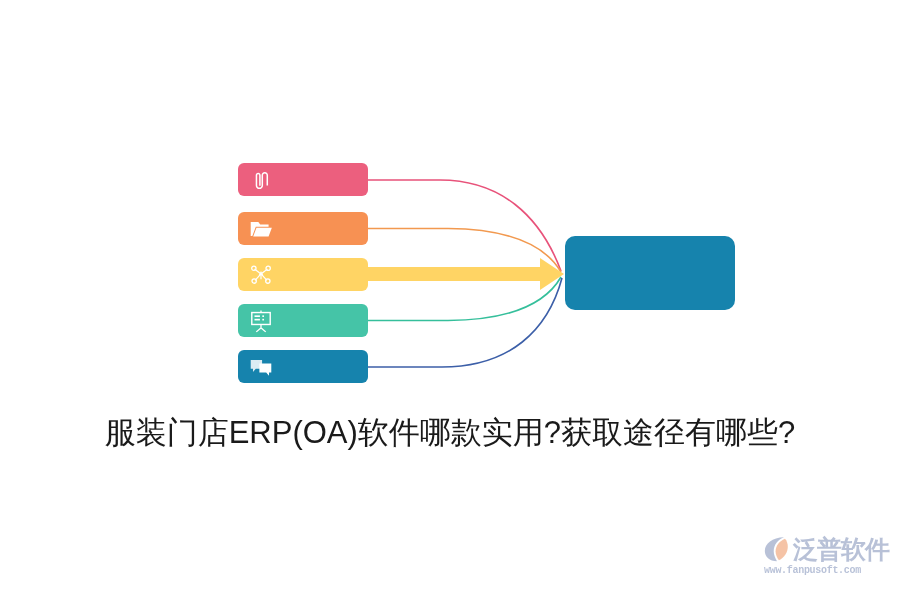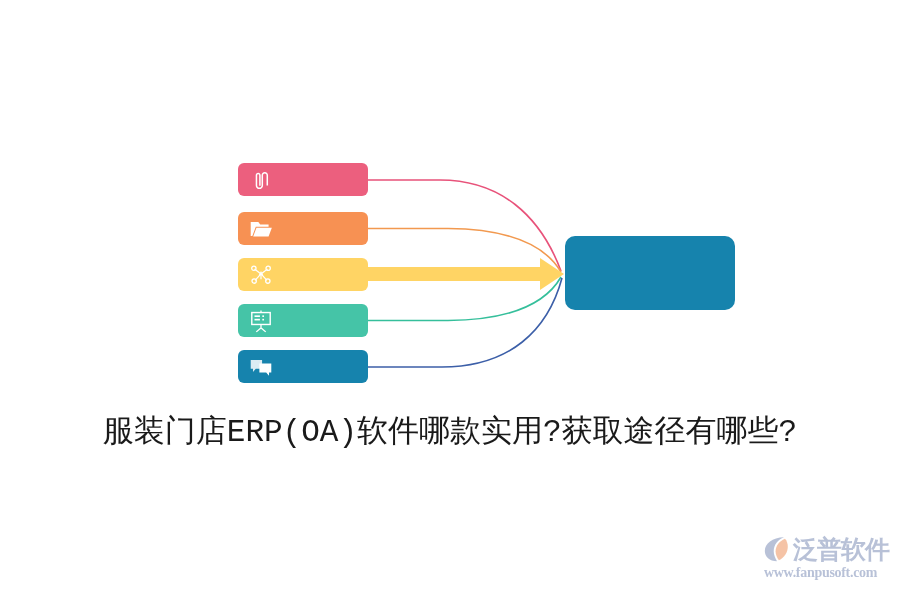--- a/index.html
+++ b/index.html
@@ -59,21 +59,21 @@
     border-radius: 10px;
   }
 
   
   .title {
     position: absolute;
     left: 0;
     top: 412px;
     width: 900px;
     text-align: center;
-    font-family: Liberation Mono, monospace;
+    font-family: Liberation Sans, sans-serif;
     font-size: 31px;
     line-height: 42px;
     color: #1a1a1a;
     letter-spacing: 0px;
     white-space: nowrap;
   }
 
   
   .watermark {
     position: absolute;
@@ -97,22 +97,22 @@
     font-family: "Liberation Sans", sans-serif;
     font-size: 25px;
     font-weight: bold;
     color: #8d9cc0;
     line-height: 30px;
     margin-left: 1px;
     letter-spacing: -1px;
     white-space: nowrap;
   }
   .wm-url {
-    font-family: Liberation Serif, serif;
-    font-size: 14px;
+    font-family: Liberation Mono, monospace;
+    font-size: 10px;
     font-weight: bold;
     color: #8d9cc0;
     letter-spacing: -0.3px;
     margin-top: -1px;
     margin-left: 2px;
     white-space: nowrap;
   }
 </style>
 </head>
 <body>

